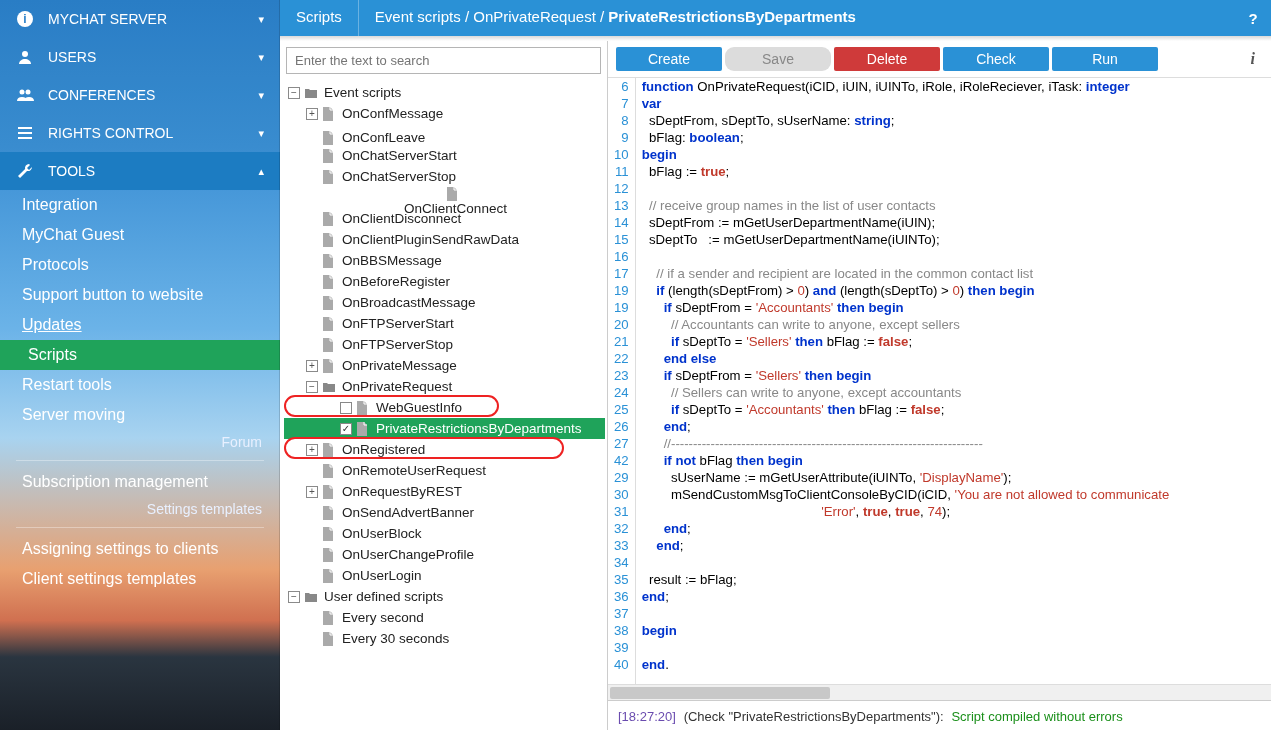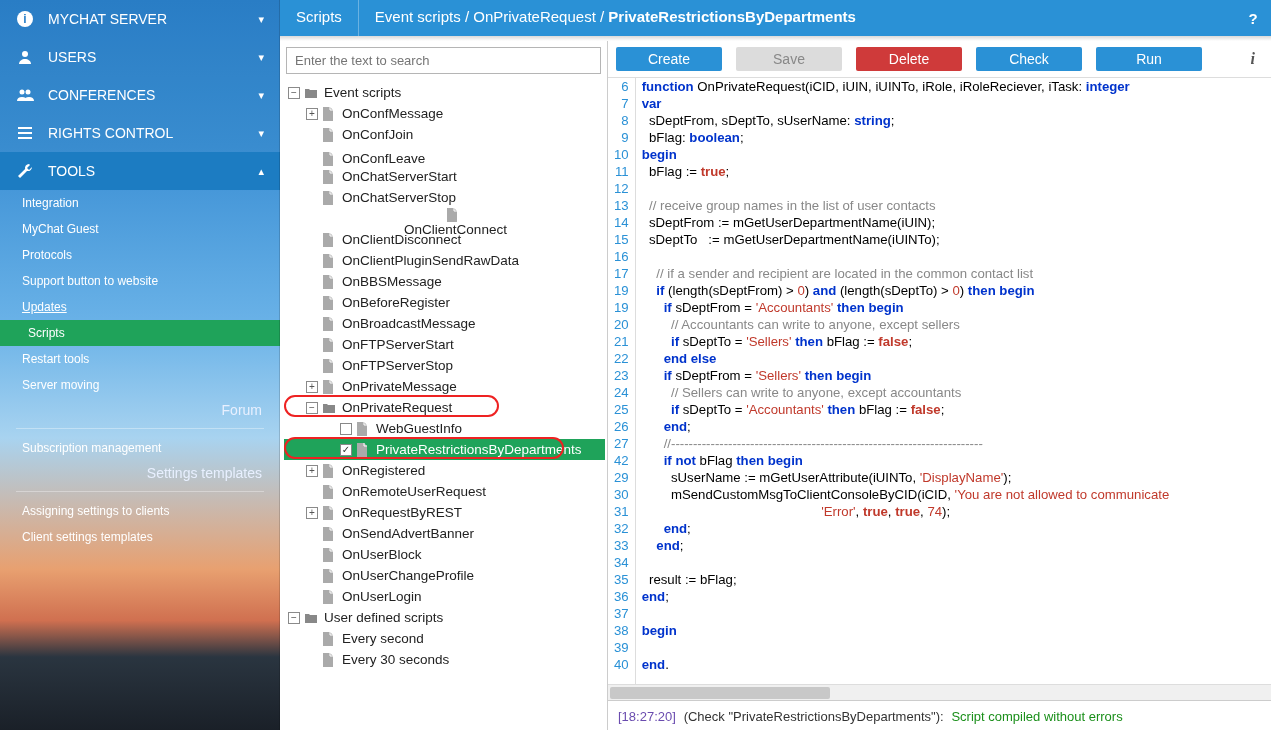--- a/index.html
+++ b/index.html
@@ -29,21 +29,21 @@
   cursor: pointer;
   font-size: 14px;
   background: rgba(0,0,0,0.02);
 }
 .nav-section .icon { width: 22px; margin-right: 10px; display: inline-flex; }
 .nav-section .label { flex: 1; }
 .nav-section .chevron { font-size: 11px; }
 .nav-section.tools { background: #1c7cc2; }
 .sub-item {
   padding: 6px 16px 6px 22px;
-  font-size: 12px;
+  font-size: 16px;
   color: #fff;
   cursor: pointer;
 }
 .sub-item.active { background: #1fa35a; padding-left: 28px; }
 .sub-item.underlined { text-decoration: underline; }
 .sep { height: 1px; background: rgba(255,255,255,0.35); margin: 6px 16px; }
 .right-label { text-align: right; padding: 4px 18px; font-size: 14px; color: #e8f0ff; }
 
 
 .main { flex: 1; display: flex; flex-direction: column; height: 730px; background: #fff; }
@@ -82,33 +82,33 @@
 .tree-item .chk { width: 12px; height: 12px; border: 1px solid #888; margin-right: 4px; display:inline-flex; align-items:center; justify-content:center; font-size:10px; background:#fff; color:#333; }
 .hl-red {
   position: absolute;
   border: 2px solid #e22;
   border-radius: 12px;
   pointer-events: none;
 }
 
 
 .right-pane { flex: 1; display: flex; flex-direction: column; min-width: 0; }
-.btn-row { display: flex; gap: 14px; padding: 6px 8px; align-items: center; }
+.btn-row { display: flex; gap: 3px; padding: 6px 8px; align-items: center; }
 .btn {
   flex: 1 1 0;
   max-width: 106px;
   text-align: center;
   padding: 4px 0;
   color: #fff;
   font-size: 14px;
   border-radius: 2px;
   cursor: pointer;
 }
 .btn.blue { background: #2a91d6; }
-.btn.grey { background: #dcdcdc; color: #888; }
+.btn.grey { background: #dcdcdc; color: #888; border-radius: 9px; }
 .btn.red  { background: #cf3a3a; }
 .info-icon { margin-left: auto; font-family: Georgia, serif; font-style: italic; font-weight: bold; color: #555; padding: 0 8px; cursor: pointer; }
 
 .code-area { flex: 1; display: flex; overflow: hidden; font-family: Consolas, "Courier New", monospace; font-size: 13.2px; line-height: 17px; min-height: 0; border-top: 1px solid #ddd; }
 .gutter { background: #fff; border-right: 1px solid #ddd; color: #2a91d6; text-align: right; padding: 0 6px; user-select: none; }
 .gutter div { height: 17px; }
 .code { flex: 1; padding: 0 0 0 6px; overflow: hidden; white-space: pre; color: #000; position: relative; }
 .code .ln { height: 17px; }
 .kw { color: #0033cc; font-weight: bold; }
 .str { color: #c0392b; }
@@ -242,30 +242,20 @@
           </div>
           <div class="tree-item" style="padding-left: 22px;">
             <span class="exp">+</span>
             <span class="ficon">
               <svg width="12" height="14" viewBox="0 0 12 14" fill="#aaa">
                 <path d="M1 0h7l3 3v11H1z"></path>
                 <path d="M8 0v3h3" fill="none" stroke="#fff"></path>
               </svg>
             </span>
             <span class="lbl">OnConfMessage</span>
-          </div>
-          <div class="tree-item" style="padding-left: 22px;">
-            <span class="exp blank"></span>
-            <span class="ficon">
-              <svg width="12" height="14" viewBox="0 0 12 14" fill="#aaa">
-                <path d="M1 0h7l3 3v11H1z"></path>
-                <path d="M8 0v3h3" fill="none" stroke="#fff"></path>
-              </svg>
-            </span>
-            <span class="lbl">OnConfJoin</span>
           </div>
           <div class="tree-item" style="padding-left: 22px; align-items: flex-end;">
             <span class="exp blank"></span>
             <span class="ficon">
               <svg width="12" height="14" viewBox="0 0 12 14" fill="#aaa">
                 <path d="M1 0h7l3 3v11H1z"></path>
                 <path d="M8 0v3h3" fill="none" stroke="#fff"></path>
               </svg>
             </span>
             <span class="lbl">OnConfLeave</span>

